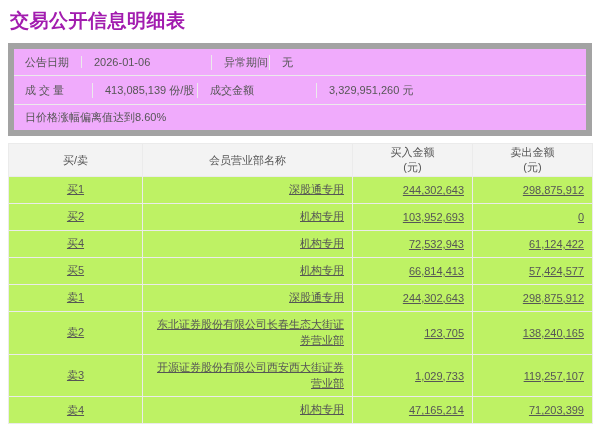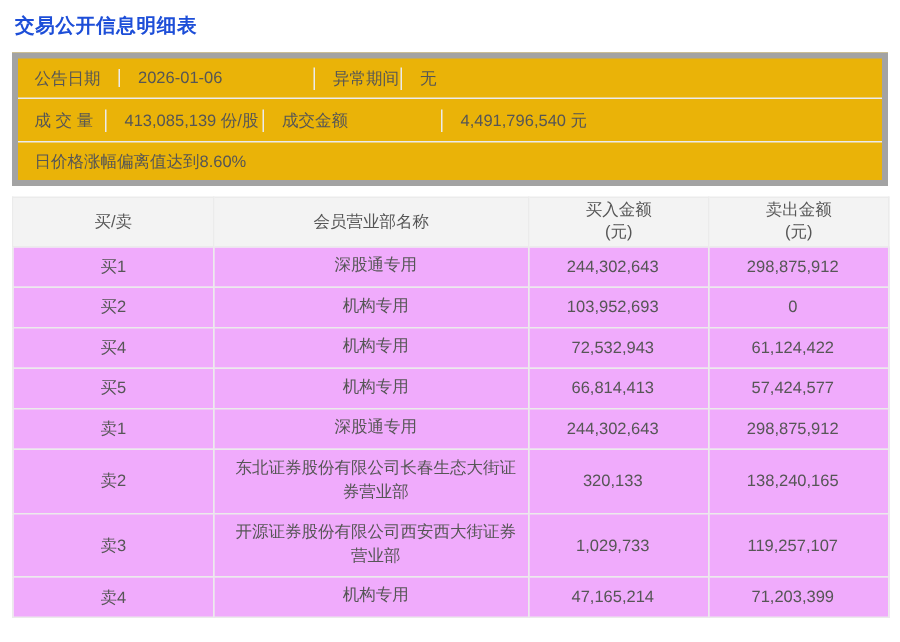--- a/index.html
+++ b/index.html
@@ -8,40 +8,40 @@
     width: 600px; height: 428px;
     background: #ffffff;
     font-family: "Liberation Sans", "DejaVu Sans", sans-serif;
     font-size: 11px;
     color: #565656;
     overflow: hidden;
   }
   .page { padding: 6px 8px 0 8px; }
 
   .page-title {
-    font-size: 13px;
+    font-size: 19px;
     font-weight: bold;
-    color: #1d4ed8;
+    color: #a21caf;
     padding: 2px 2px 9px 2px;
     letter-spacing: 0.5px;
   }
 
   
-  .info-box { border: 4px solid #a3a3a3; background: #eab308; }
+  .info-box { border: 6px solid #a3a3a3; background: #f0abfc; }
   .info-row { display: flex; align-items: center; border-bottom: 1px solid #ebebeb; }
   .info-row:last-child { border-bottom: none; justify-content: flex-end; }
   .info-cell { border-left: 1px solid #ebebeb; padding-left: 12px; white-space: nowrap; overflow: hidden; }
   .info-cell:first-child { border-left: none; padding-left: 11px; }
   .row-1 { height: 27px; }
   .row-2 { height: 29px; }
   .row-3 { height: 25px; }
   .c-w67  { width: 67px;  flex: 0 0 auto; }
   .c-w130 { width: 130px; flex: 0 0 auto; }
   .c-w58  { width: 58px;  flex: 0 0 auto; }
-  .c-w105 { width: 105px; flex: 0 0 auto; }
+  .c-w105 { width: 105px; flex: 0 0 auto; margin-left: 20px; }
   .c-w119 { width: 119px; flex: 0 0 auto; }
   .c-w197 { width: 197px; flex: 0 0 auto; }
   .c-rest { flex: 1 1 auto; }
 
   
   .lhb-table {
     width: 584px;
     margin-top: 7px;
     border-collapse: collapse;
     table-layout: fixed;
@@ -52,49 +52,49 @@
     color: #565656;
     padding: 0;
   }
   .lhb-table thead th {
     background: #f3f3f3;
     height: 33px;
     text-align: center;
     line-height: 1.35;
     vertical-align: middle;
   }
-  .lhb-table tbody td { background: #f0abfc; vertical-align: middle; }
+  .lhb-table tbody td { background: #bef264; vertical-align: middle; text-decoration: underline; }
   .col-side   { width: 134px; }
   .col-branch { width: 210px; }
   .col-buy    { width: 120px; }
   .col-sell   { width: 120px; }
   td.cell-side   { text-align: center; height: 24px; }
-  td.cell-branch { text-align: center; padding: 5px 8px 5px 14px; line-height: 1.45; }
-  td.cell-buy, td.cell-sell { text-align: center; padding-right: 8px; }
+  td.cell-branch { text-align: right; padding: 5px 8px 5px 14px; line-height: 1.45; }
+  td.cell-buy, td.cell-sell { text-align: right; padding-right: 8px; }
   .hdr-two-line span { display: block; }
 </style>
 </head>
 <body>
 
 <div class="page">
 
   <div class="page-title">交易公开信息明细表</div>
 
   <div class="info-box">
     <div class="info-row row-1">
       <div class="info-cell c-w67">公告日期</div>
       <div class="info-cell c-w130">2026-01-06</div>
       <div class="info-cell c-w58">异常期间</div>
       <div class="info-cell c-rest">无</div>
     </div>
     <div class="info-row row-2">
       <div class="info-cell c-w58">成 交 量</div>
       <div class="info-cell c-w105">413,085,139 份/股</div>
       <div class="info-cell c-w119">成交金额</div>
-      <div class="info-cell c-rest">4,491,796,540 元</div>
+      <div class="info-cell c-rest">3,329,951,260 元</div>
     </div>
     <div class="info-row row-3">
       <div class="info-cell c-rest">日价格涨幅偏离值达到8.60%</div>
     </div>
   </div>
 
   <table class="lhb-table">
     <colgroup>
       <col class="col-side">
         <col class="col-branch">
@@ -148,21 +148,21 @@
   <tr>
     <td class="cell-side">卖1</td>
     <td class="cell-branch">深股通专用</td>
     <td class="cell-buy">244,302,643</td>
     <td class="cell-sell">298,875,912</td>
   </tr>
 
   <tr>
     <td class="cell-side">卖2</td>
     <td class="cell-branch">东北证券股份有限公司长春生态大街证券营业部</td>
-    <td class="cell-buy">320,133</td>
+    <td class="cell-buy">123,705</td>
     <td class="cell-sell">138,240,165</td>
   </tr>
 
   <tr>
     <td class="cell-side">卖3</td>
     <td class="cell-branch">开源证券股份有限公司西安西大街证券营业部</td>
     <td class="cell-buy">1,029,733</td>
     <td class="cell-sell">119,257,107</td>
   </tr>
 

